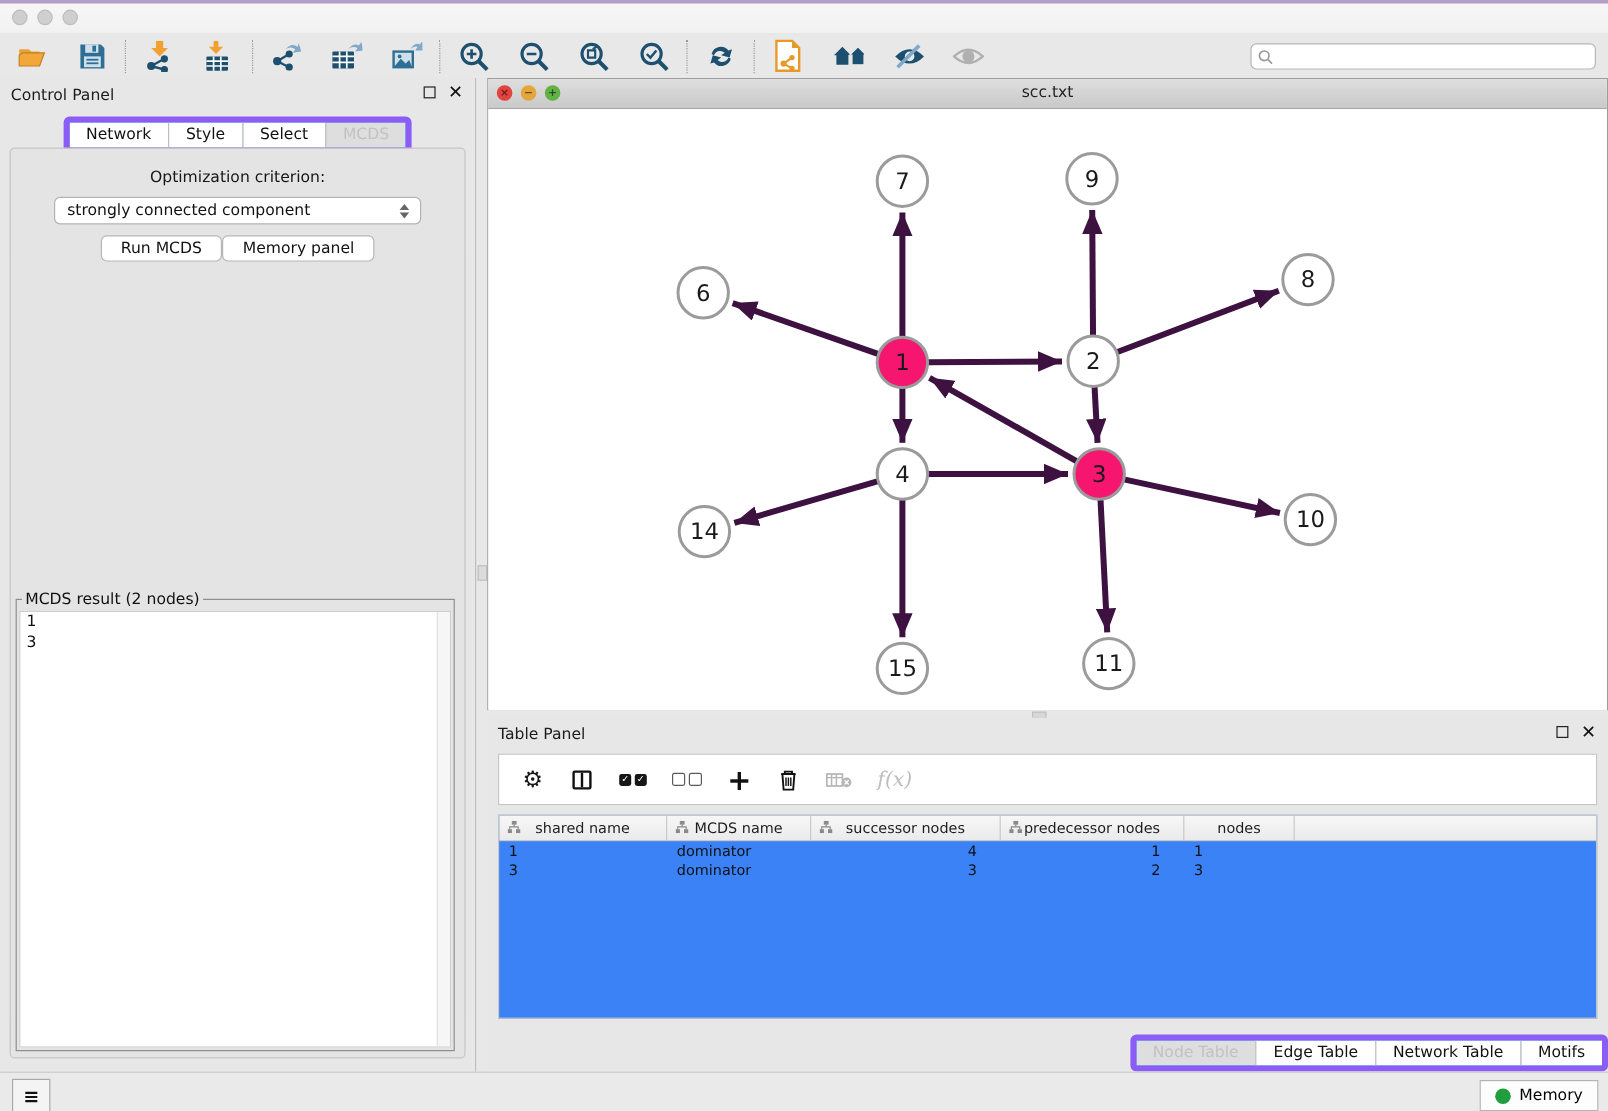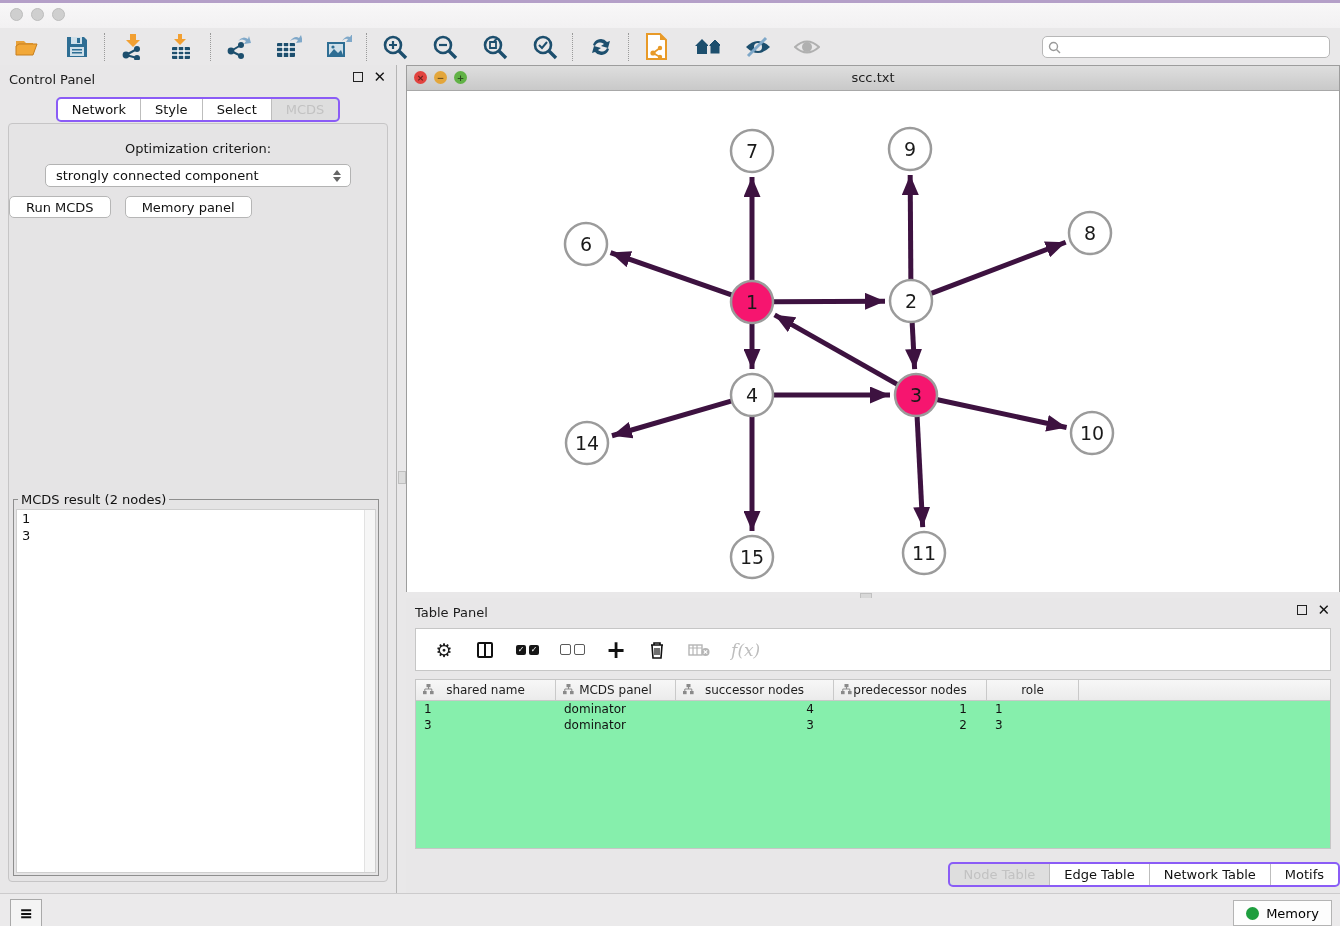--- a/index.html
+++ b/index.html
@@ -29,36 +29,36 @@
 
   
   .control-panel{position:absolute;left:0;top:62px;width:397px;height:828px;
     background:#e8e7e8;border-right:1px solid #b5b5b5;box-sizing:border-box;}
   .panel-head{position:relative;height:30px;padding-left:48px;}
   .panel-head-title{position:absolute;left:9px;top:7px;font-size:13px;color:#1c1c1c;}
   .panel-head-btns{position:absolute;right:10px;top:7px;display:flex;gap:10px;align-items:center;}
   .float-btn{width:10px;height:10px;border:1.6px solid #222;box-sizing:border-box;background:transparent;}
   .close-btn{font-size:15px;font-weight:bold;color:#111;line-height:10px;}
 
-  .seg{display:inline-flex;border:2px solid #8b5cf6;border-radius:5px;overflow:hidden;background:#3b82f6;}
+  .seg{display:inline-flex;border:5px solid #8b5cf6;border-radius:5px;overflow:hidden;background:#3b82f6;}
   .seg-item{padding:3px 14px;font-size:13px;color:#111;background:#fff;border-left:1px solid #bdbdbd;white-space:nowrap;}
   .seg-item:first-child{border-left:none;}
   .seg-item.active{background:#dedede;color:#c2c2c2;}
   .cp-tabs{position:absolute;left:0;right:0;top:32px;text-align:center;}
 
   .cp-box{position:absolute;left:8px;right:8px;top:58px;bottom:11px;
     background:#e5e4e5;border:1px solid #c6c5c6;border-radius:4px;}
   .opt-label{position:absolute;left:0;right:0;top:17px;text-align:center;font-size:13px;color:#161616;}
   .combo{position:absolute;left:36px;right:36px;top:40px;height:23px;background:#fff;
     border:1px solid #b3b3b3;border-radius:5px;display:flex;align-items:center;box-sizing:border-box;}
   .combo-text{flex:1;font-size:13px;color:#111;padding-left:10px;}
   .combo-arrows{width:18px;display:flex;flex-direction:column;align-items:center;gap:2px;padding-right:4px;}
   .tri-up{width:0;height:0;border-left:4px solid transparent;border-right:4px solid transparent;border-bottom:5px solid #666;}
   .tri-down{width:0;height:0;border-left:4px solid transparent;border-right:4px solid transparent;border-top:5px solid #666;}
-  .cp-buttons{position:absolute;left:0;right:0;top:72px;display:flex;gap:14px;}
+  .cp-buttons{position:absolute;left:0;right:0;top:72px;display:flex;justify-content:center;}
   .mac-btn{background:#fff;border:1px solid #b6b6b6;border-radius:5px;height:22px;
     padding:0 16px;font-size:13px;color:#111;font-family:inherit;}
   .result-fieldset{position:absolute;left:4px;right:8px;top:368px;bottom:5px;
     border:1px solid #8e8e8e;margin:0;padding:2px;background:#e5e4e5;}
   .result-fieldset legend{font-size:13px;color:#111;padding:0 3px;margin-left:2px;}
   .result-area{position:relative;width:100%;height:100%;background:#fff;border:1px solid #cfcfcf;box-sizing:border-box;overflow:hidden;}
   .result-line{font-size:13px;color:#111;padding:0 0 0 5px;line-height:17px;}
   .result-scroll{position:absolute;right:0;top:0;bottom:0;width:10px;background:#f6f6f6;border-left:1px solid #e2e2e2;}
 
   
@@ -86,21 +86,21 @@
   .tp-icon{display:flex;align-items:center;justify-content:center;min-width:20px;height:22px;}
   .gear-glyph{font-size:19px;color:#1a1a1a;line-height:20px;}
   .cols-glyph{width:16px;height:16px;border:2px solid #111;box-sizing:border-box;position:relative;border-radius:2px;}
   .cols-glyph::after{content:"";position:absolute;left:5px;top:0;bottom:0;width:2px;background:#111;}
   .cb-pair{display:flex;gap:3px;}
   .cb{width:10px;height:10px;background:#161616;border-radius:2px;color:#fff;font-size:8px;
       display:flex;align-items:center;justify-content:center;font-weight:bold;}
   .cb-empty{width:9px;height:9px;background:#fff;border:1.6px solid #5a5a5a;border-radius:2px;}
   .plus-glyph{font-size:24px;font-weight:bold;color:#111;line-height:20px;}
   .fx{font-family:"DejaVu Serif","Liberation Serif",serif;font-style:italic;font-size:17px;color:#bdbdbd;}
-  .tp-table{position:absolute;left:9px;right:9px;top:81px;height:170px;background:#86efac;
+  .tp-table{position:absolute;left:9px;right:9px;top:81px;height:170px;background:#3b82f6;
     border:1px solid #c6c6c6;box-sizing:border-box;overflow:hidden;}
   .th-row{display:flex;height:20px;border-bottom:1px solid #c9c9c9;background:linear-gradient(#f7f7f7,#ebebeb);}
   .th-cell{position:relative;border-right:1px solid #c9c9c9;display:flex;align-items:center;
     justify-content:center;font-size:12px;color:#1d1d1d;box-sizing:border-box;}
   .th-cell .tree-icon{position:absolute;left:7px;top:4px;}
   .td-row{display:flex;height:16px;align-items:center;}
   .td-cell{font-size:12px;color:#111;box-sizing:border-box;padding:0 8px;overflow:hidden;white-space:nowrap;}
   .tp-tabs{position:absolute;left:0;right:0;top:264px;text-align:right;}
 
   
@@ -472,21 +472,21 @@
           </div>
           <div class="th-cell" style="width: 120px;">
             <svg class="tree-icon" width="11" height="11">
               <g fill="#8a8a8a">
                 <rect x="3.5" y="0" width="4" height="3.2"></rect>
                 <rect x="0" y="7" width="3.6" height="3.2"></rect>
                 <rect x="7" y="7" width="3.6" height="3.2"></rect>
               </g>
               <path d="M5.5 3 v2 M1.8 7 v-2 h7 v2" stroke="#8a8a8a" stroke-width="1" fill="none"></path>
             </svg>
-            <span>MCDS panel</span>
+            <span>MCDS name</span>
           </div>
           <div class="th-cell" style="width: 158px;">
             <svg class="tree-icon" width="11" height="11">
               <g fill="#8a8a8a">
                 <rect x="3.5" y="0" width="4" height="3.2"></rect>
                 <rect x="0" y="7" width="3.6" height="3.2"></rect>
                 <rect x="7" y="7" width="3.6" height="3.2"></rect>
               </g>
               <path d="M5.5 3 v2 M1.8 7 v-2 h7 v2" stroke="#8a8a8a" stroke-width="1" fill="none"></path>
             </svg>
@@ -497,21 +497,21 @@
               <g fill="#8a8a8a">
                 <rect x="3.5" y="0" width="4" height="3.2"></rect>
                 <rect x="0" y="7" width="3.6" height="3.2"></rect>
                 <rect x="7" y="7" width="3.6" height="3.2"></rect>
               </g>
               <path d="M5.5 3 v2 M1.8 7 v-2 h7 v2" stroke="#8a8a8a" stroke-width="1" fill="none"></path>
             </svg>
             <span>predecessor nodes</span>
           </div>
           <div class="th-cell" style="width: 92px;">
-            <span>role</span>
+            <span>nodes</span>
           </div>
         </div>
       <div id="table-body">
           <div class="td-row">
             <div class="td-cell" style="width: 140px; text-align: left;">1</div>
             <div class="td-cell" style="width: 120px; text-align: left;">dominator</div>
             <div class="td-cell" style="width: 158px; text-align: right; padding-right: 20px;">4</div>
             <div class="td-cell" style="width: 153px; text-align: right; padding-right: 20px;">1</div>
             <div class="td-cell" style="width: 92px; text-align: left;">1</div>
           </div>

